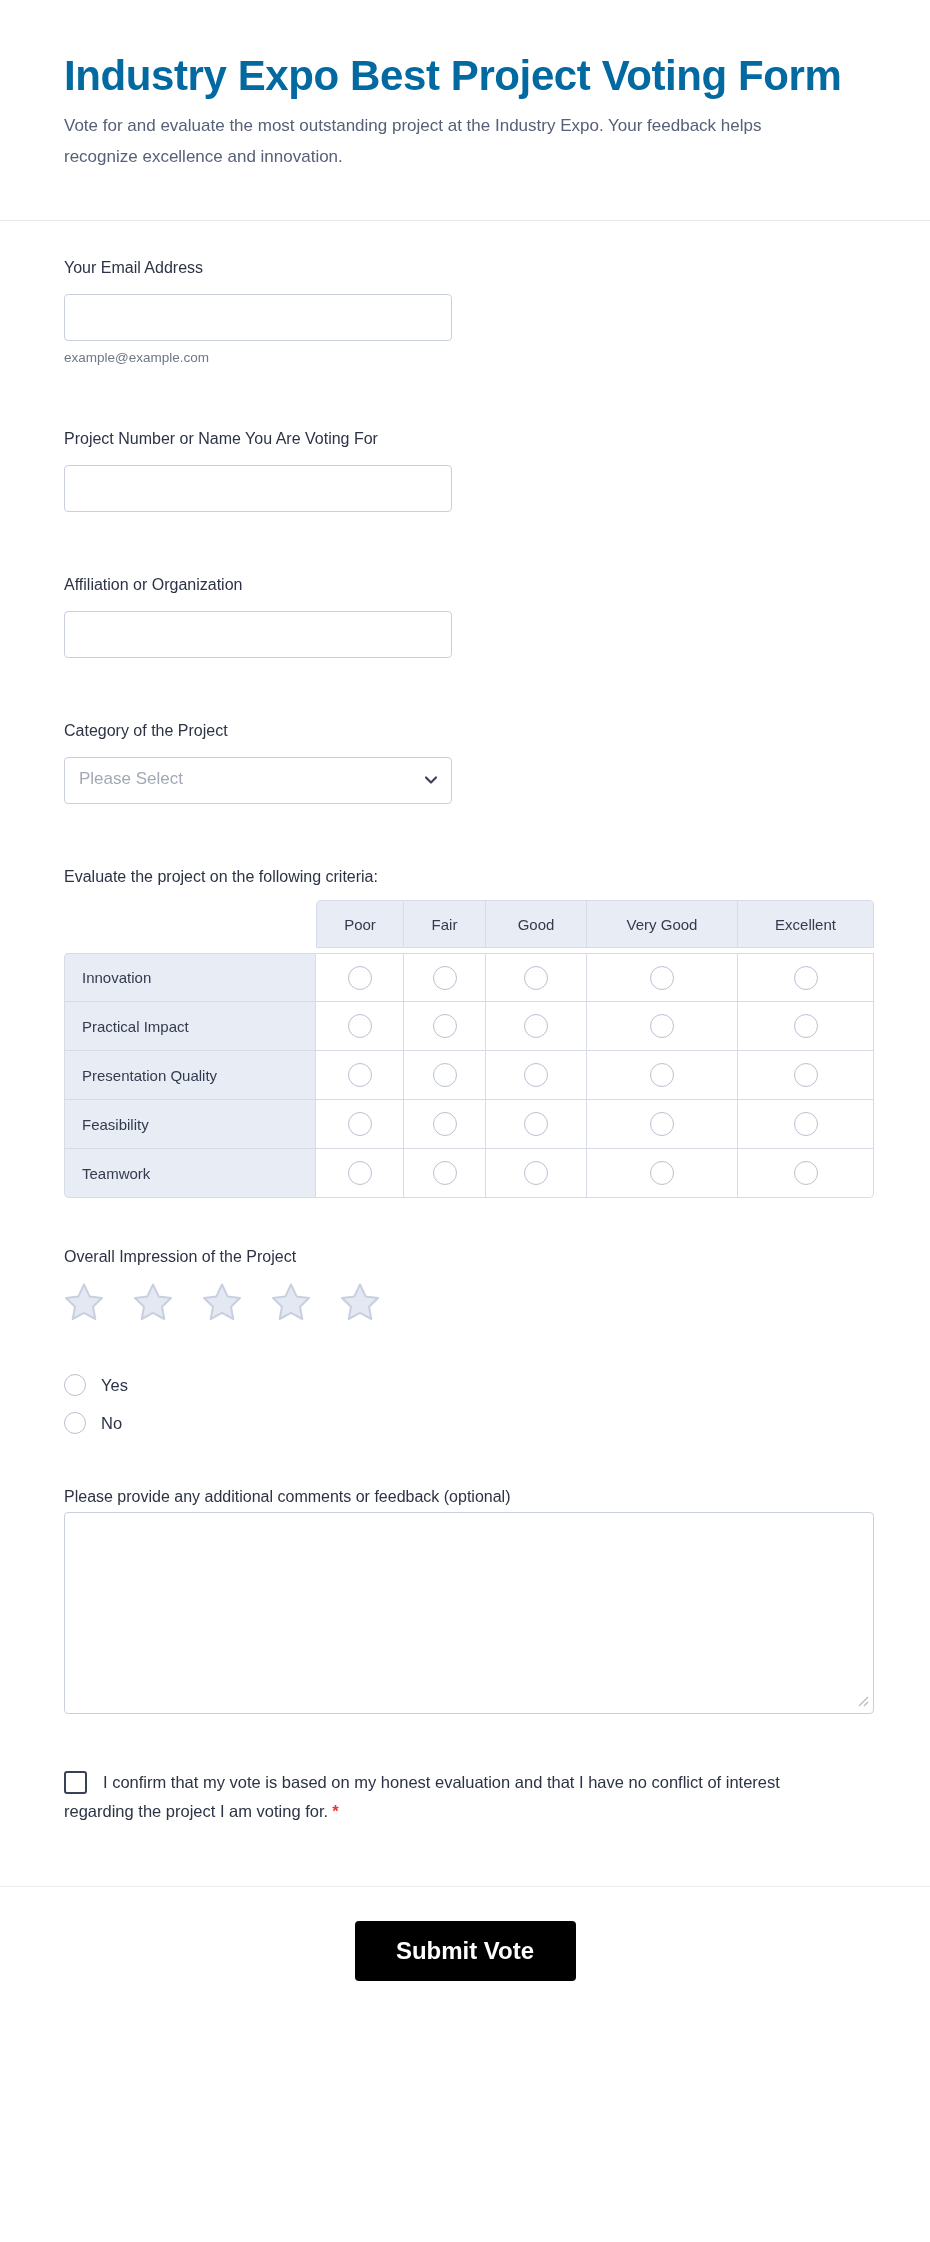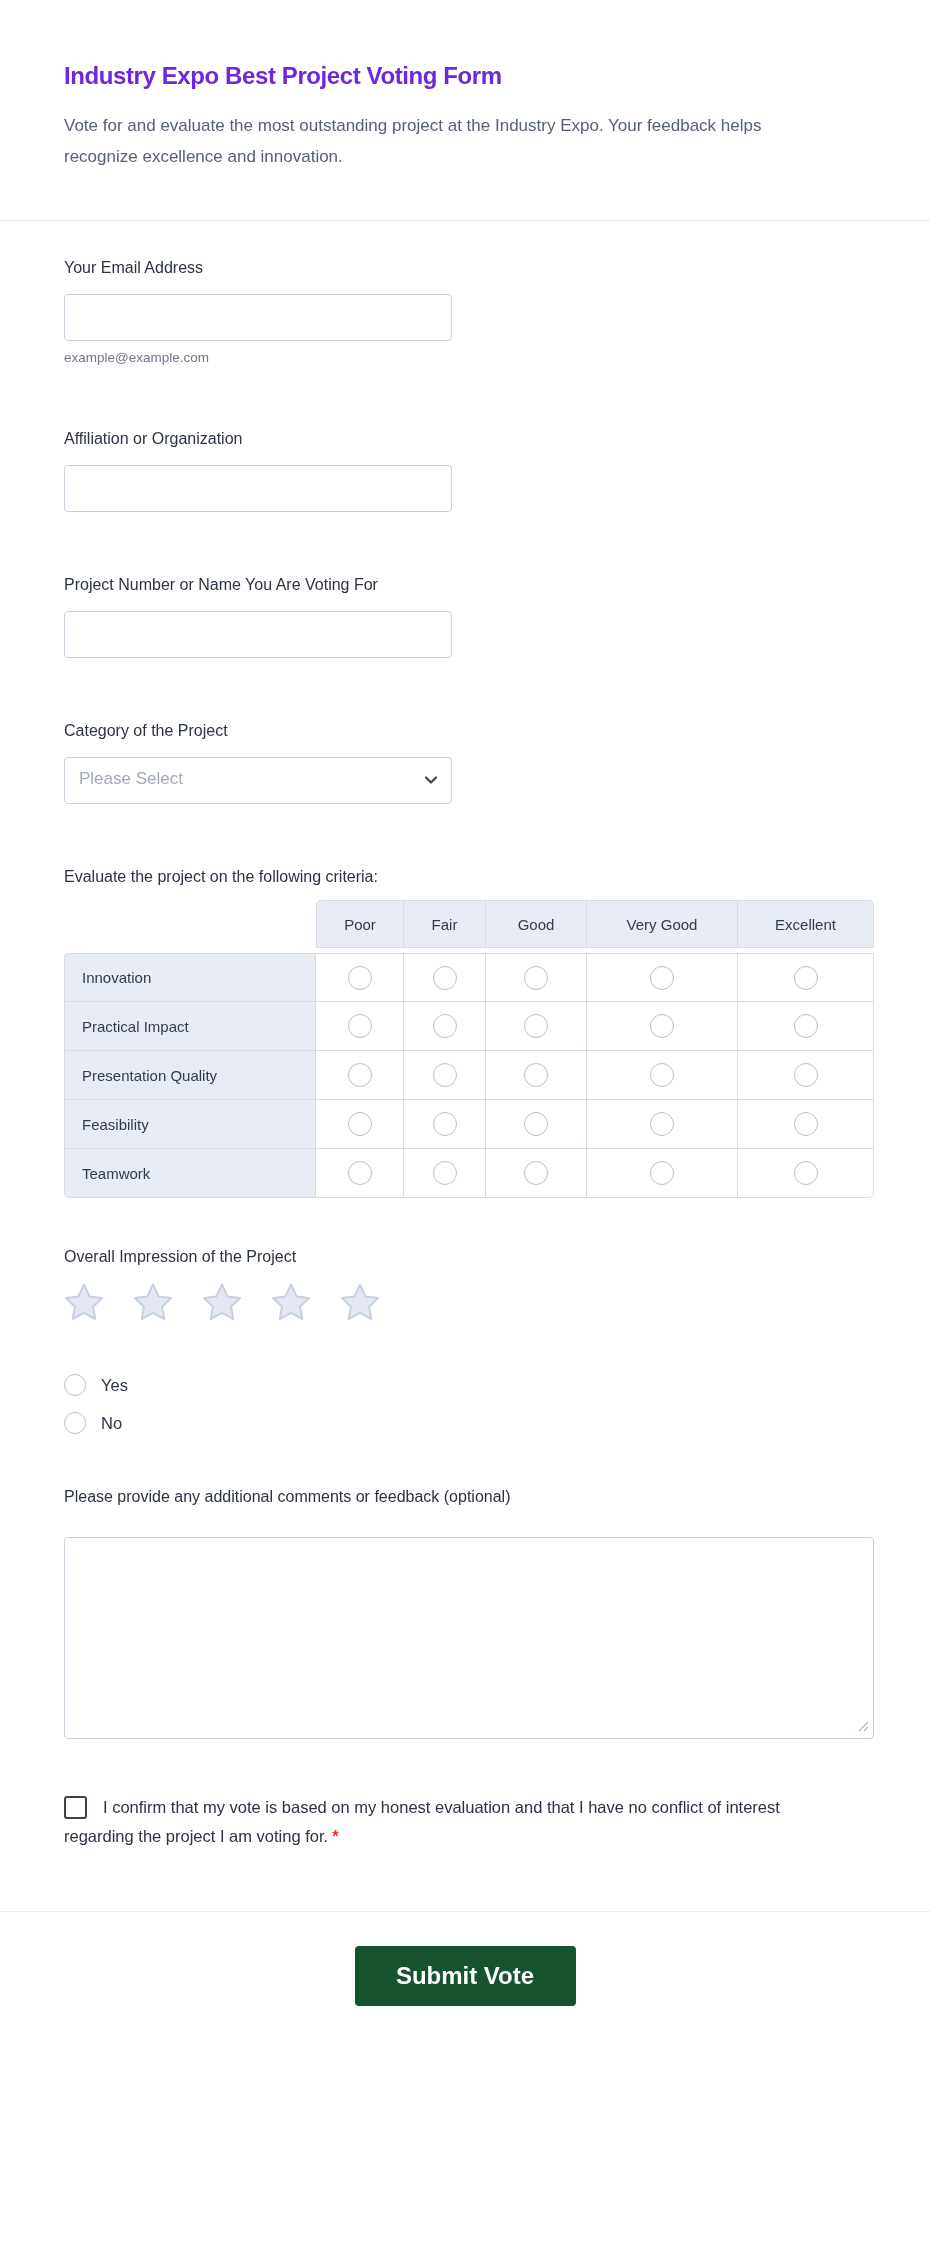--- a/index.html
+++ b/index.html
@@ -7,21 +7,21 @@
   body {
     width:930px; margin:0 auto;
     font-family:"Liberation Sans","DejaVu Sans",sans-serif;
     color:#2c3345;
   }
   .form-card { width:930px; background:#fff; }
 
   
   .form-header { padding:56px 60px 48px 64px; }
   .form-title {
-    font-size:24px; font-weight:700; color:#6d28d9;
+    font-size:42px; font-weight:700; color:#0369a1;
     letter-spacing:-0.4px; line-height:40px;
   }
   .form-subtitle {
     margin-top:14px; font-size:17px; color:#566077;
     line-height:31px; max-width:745px; font-weight:400;
   }
   .header-divider { border:none; border-top:1px solid #e4e7ec; height:0; width:100%; }
 
   
   .form-body { padding:36px 56px 0 64px; }
@@ -91,42 +91,42 @@
   .opt { display:flex; align-items:center; margin-top:16px; }
   .opt:first-of-type { margin-top:16px;text-align:right; }
   .opt-circle {
     width:22px; height:22px; border-radius:50%; flex:0 0 22px;
     border:1.5px solid #b9c1d0; background:#fff; cursor:pointer;
   }
   .opt-label { margin-left:15px; font-size:16.5px; color:#2c3345; }
 
   
   .comments-field { margin-bottom:54px; }
-  .comments-field .field-label { margin-bottom:29px; }
+  .comments-field .field-label { margin-bottom:4px; }
   .textarea-wrap { position:relative; width:810px; }
   .textarea { width:810px; height:202px; resize:none; padding:12px 14px; display:block; }
   .resize-glyph { position:absolute; right:5px; bottom:7px; pointer-events:none; }
 
   
   .confirm-field { margin-bottom:60px; }
   .confirm-text {
     font-size:16.5px; line-height:29px; color:#2c3345; max-width:790px;
   }
   .checkbox {
     float:left; width:23px; height:23px; border:2px solid #3a4154;
     border-radius:3px; background:#fff; margin:3px 16px 0 0; cursor:pointer;
   }
   .req-star { color:#e8342c; font-weight:700; margin-left:4px; }
 
   
   .submit-divider { border:none; border-top:1px solid #eaecf2; height:0; width:100%; }
   .submit-row { padding:34px 0 46px 0; text-align:center; }
   .submit-btn {
     display:inline-block; width:221px; height:60px; border:none; border-radius:4px;
-    background:#14532d; color:#ffffff; font-family:inherit;
+    background:#000000; color:#ffffff; font-family:inherit;
     font-size:24px; font-weight:600; cursor:pointer; line-height:60px; text-align:center;
   }
 </style>
 </head>
 <body>
 
 <div class="form-card">
 
   <div class="form-header">
     <h1 class="form-title">Industry Expo Best Project Voting Form</h1>
@@ -137,26 +137,26 @@
   <div class="form-body">
 
 
     <div class="field">
       <div class="field-label">Your Email Address</div>
       <input class="input" type="text" value="" style="">
       <div class="sublabel-sm">example@example.com</div>
     </div>
 
     <div class="field">
+      <div class="field-label">Project Number or Name You Are Voting For</div>
+      <input class="input" type="text" value="" style="">
+    </div>
+
+    <div class="field">
       <div class="field-label">Affiliation or Organization</div>
-      <input class="input" type="text" value="" style="">
-    </div>
-
-    <div class="field">
-      <div class="field-label">Project Number or Name You Are Voting For</div>
       <input class="input" type="text" value="" style="">
     </div>
 
     <div class="field">
       <div class="field-label">Category of the Project</div>
       <div class="select-wrap">
         <select class="select" style="color: rgb(162, 168, 182);">
           <option>Please Select</option>
         </select>
         <svg class="select-chevron" width="14" height="12" viewBox="0 0 14 12">

